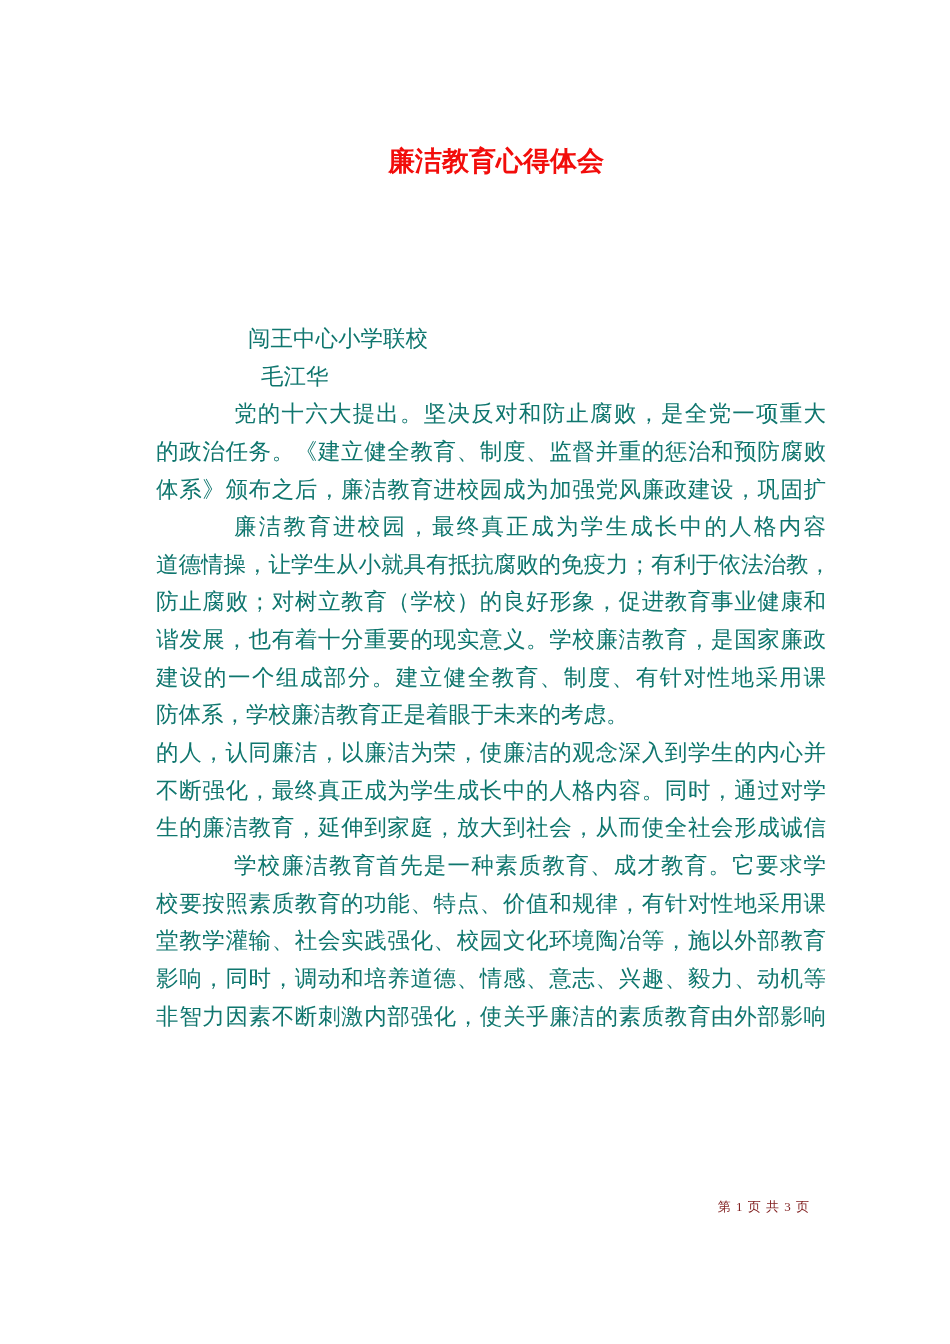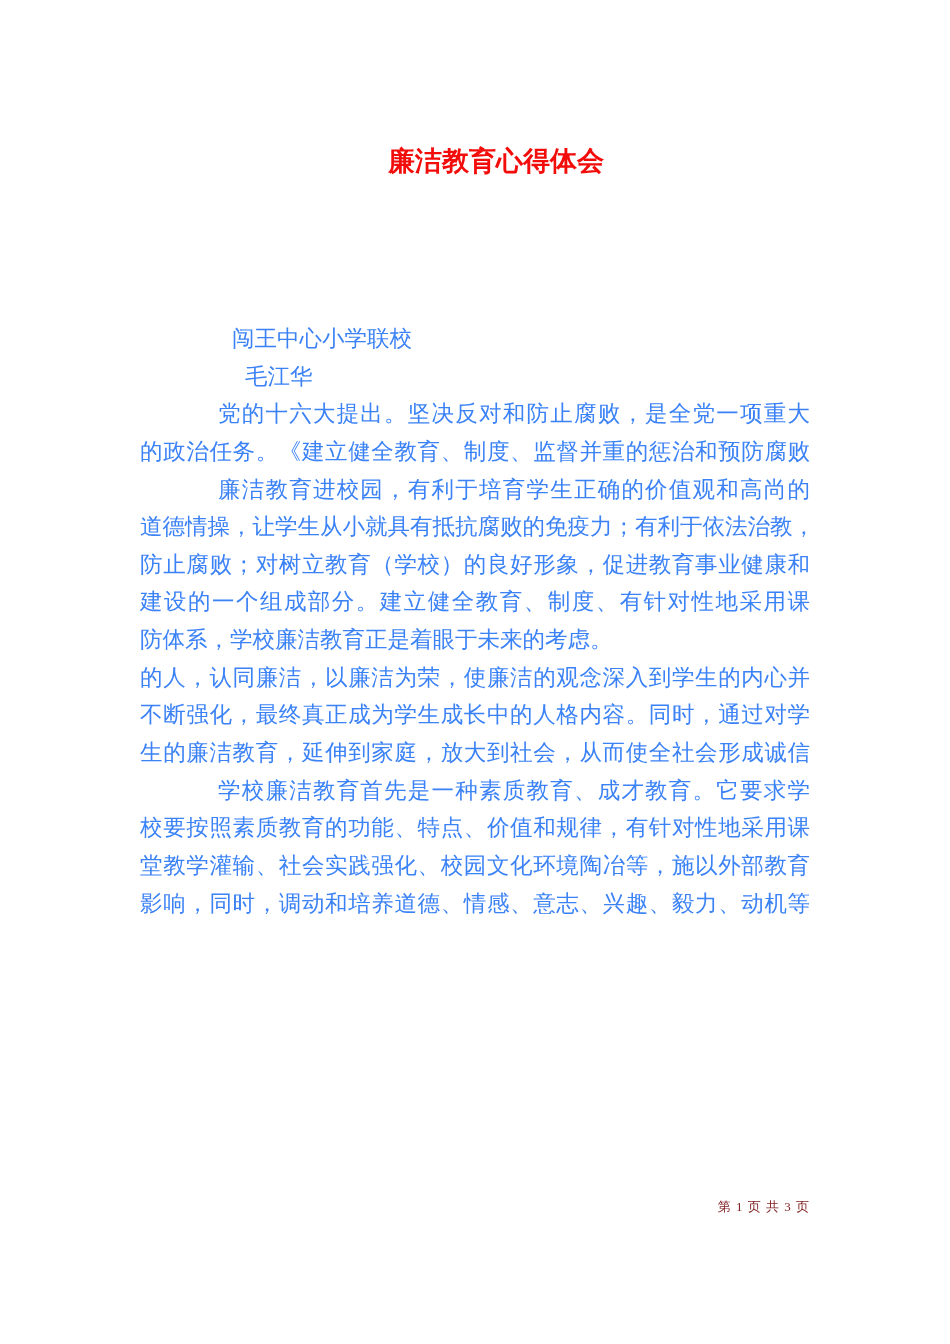--- a/index.html
+++ b/index.html
@@ -60,36 +60,39 @@
     letter-spacing: 1px;
   }
 </style>
 </head>
 <body>
 
 <div class="page">
 
   <h1 class="doc-title" style="color: rgb(242, 13, 11);">廉洁教育心得体会</h1>
 
-  <div class="doc-body" id="doc-body" style="color: #3b82f6;">
+  <div class="doc-body" id="doc-body" style="color: #0f766e; margin-left: 16px;">
       <div class="text-line last-line" style="text-indent: 92px;">闯王中心小学联校</div>
       <div class="text-line last-line" style="text-indent: 105px;">毛江华</div>
       <div class="text-line" style="text-indent: 78px;">党的十六大提出。坚决反对和防止腐败，是全党一项重大</div>
       <div class="text-line">的政治任务。《建立健全教育、制度、监督并重的惩治和预防腐败</div>
-      <div class="text-line" style="text-indent: 78px;">廉洁教育进校园，有利于培育学生正确的价值观和高尚的</div>
+      <div class="text-line">体系》颁布之后，廉洁教育进校园成为加强党风廉政建设，巩固扩</div>
+      <div class="text-line" style="text-indent: 78px;">廉洁教育进校园，最终真正成为学生成长中的人格内容</div>
       <div class="text-line">道德情操，让学生从小就具有抵抗腐败的免疫力；有利于依法治教，</div>
       <div class="text-line">防止腐败；对树立教育（学校）的良好形象，促进教育事业健康和</div>
+      <div class="text-line">谐发展，也有着十分重要的现实意义。学校廉洁教育，是国家廉政</div>
       <div class="text-line">建设的一个组成部分。建立健全教育、制度、有针对性地采用课</div>
       <div class="text-line last-line">防体系，学校廉洁教育正是着眼于未来的考虑。</div>
       <div class="text-line">的人，认同廉洁，以廉洁为荣，使廉洁的观念深入到学生的内心并</div>
       <div class="text-line">不断强化，最终真正成为学生成长中的人格内容。同时，通过对学</div>
       <div class="text-line">生的廉洁教育，延伸到家庭，放大到社会，从而使全社会形成诚信</div>
       <div class="text-line" style="text-indent: 78px;">学校廉洁教育首先是一种素质教育、成才教育。它要求学</div>
       <div class="text-line">校要按照素质教育的功能、特点、价值和规律，有针对性地采用课</div>
       <div class="text-line">堂教学灌输、社会实践强化、校园文化环境陶冶等，施以外部教育</div>
       <div class="text-line">影响，同时，调动和培养道德、情感、意志、兴趣、毅力、动机等</div>
+      <div class="text-line">非智力因素不断刺激内部强化，使关乎廉洁的素质教育由外部影响</div>
     </div>
 
   <div class="page-footer">
     <span>第 1 页 共 3 页</span>
   </div>
 
 </div>
 
 </body></html>

